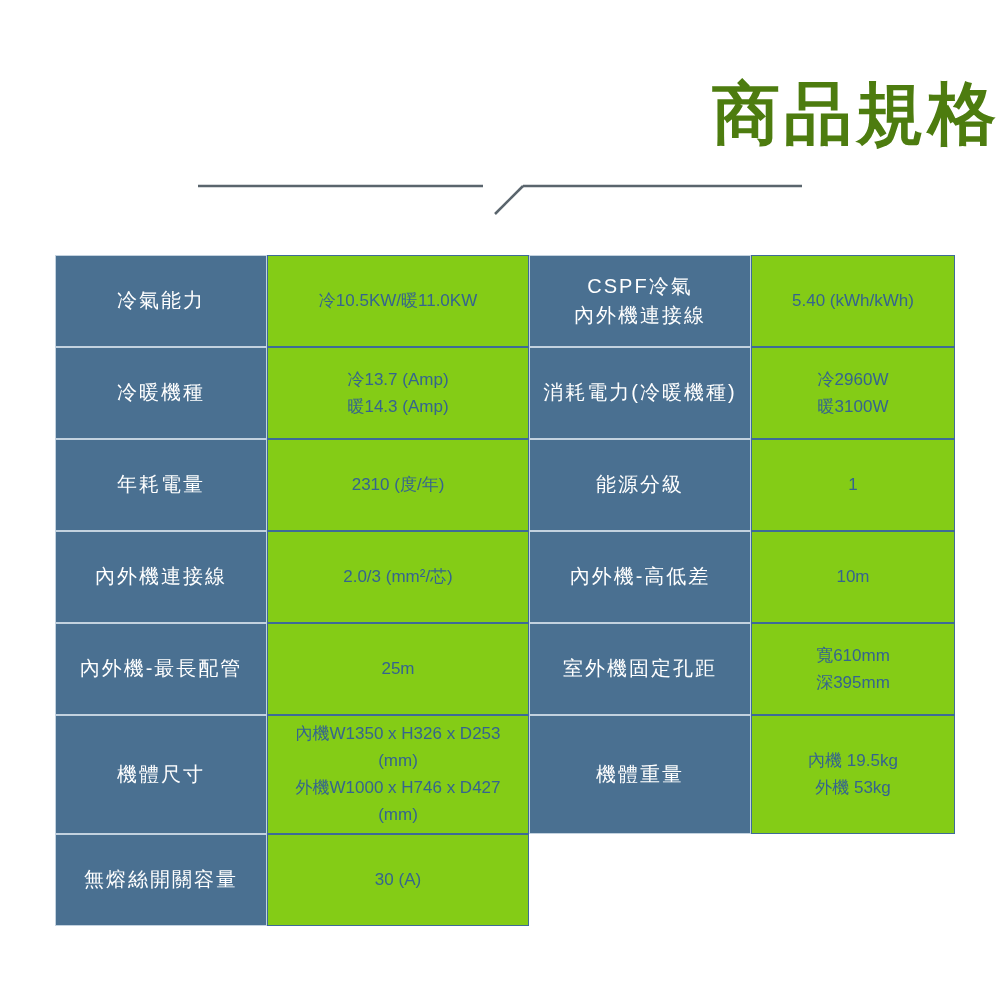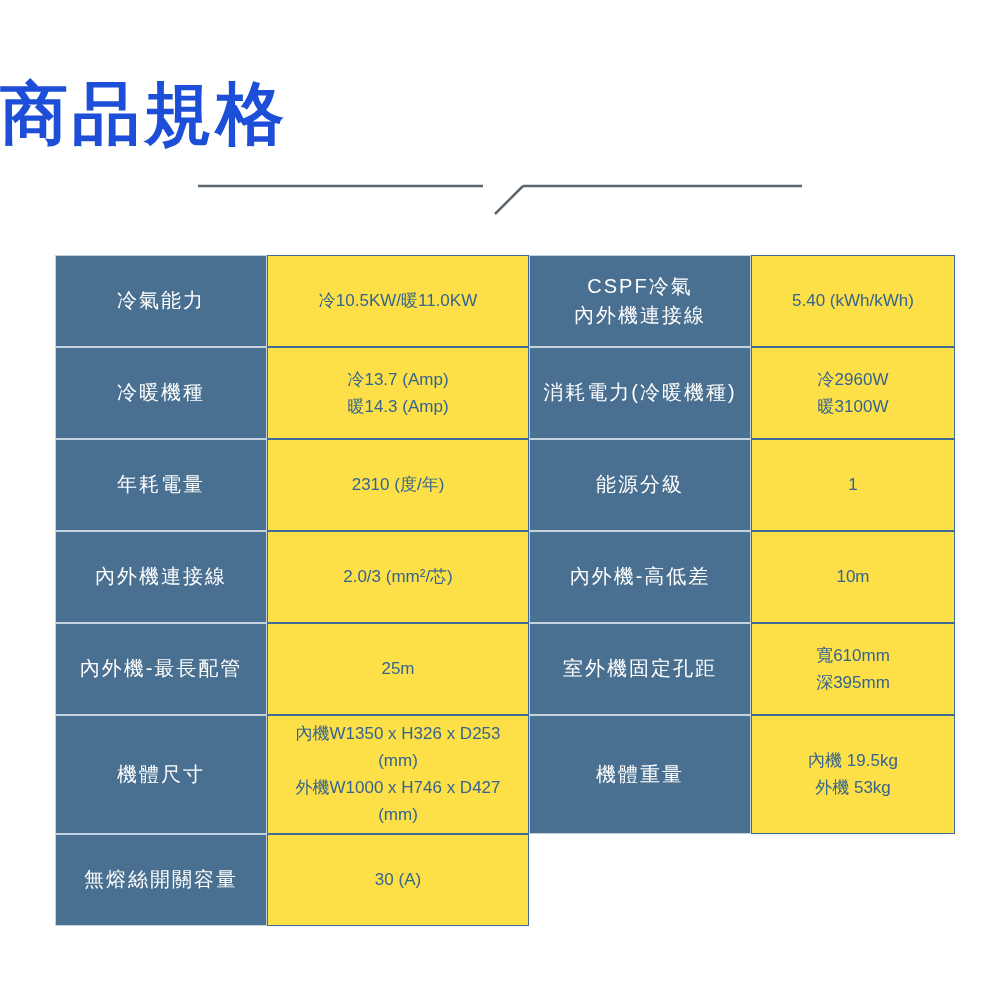--- a/index.html
+++ b/index.html
@@ -12,24 +12,24 @@
   }
   .page {
     width: 1000px;
     height: 1000px;
     overflow: hidden;
     position: relative;
   }
   
   .title {
     margin-top: 76px;
-    text-align: left;
+    text-align: right;
     font-size: 68px;
     font-weight: bold;
-    color: #1d4ed8;
+    color: #4d7c0f;
     letter-spacing: 4px;
     line-height: 1.1;
   }
   .divider-wrap {
     margin-top: 26px;
     text-align: center;
     line-height: 0;
   }
   
   table.spec {
@@ -49,21 +49,21 @@
   table.spec tr { height: 92px; }
   td.label {
     background: #4a7091;
     color: #ffffff;
     border: 1px solid #c3d2df;
     font-size: 20px;
     letter-spacing: 2px;
     line-height: 1.45;
   }
   td.value {
-    background: #fde047;
+    background: #84cc16;
     color: #35648f;
     border: 1px solid #3e6b97;
     font-size: 17px;
     line-height: 1.6;
   }
   td.value.small { font-size: 17px; letter-spacing: 0; }
   td.empty {
     background: transparent;
     border: none;
   }

